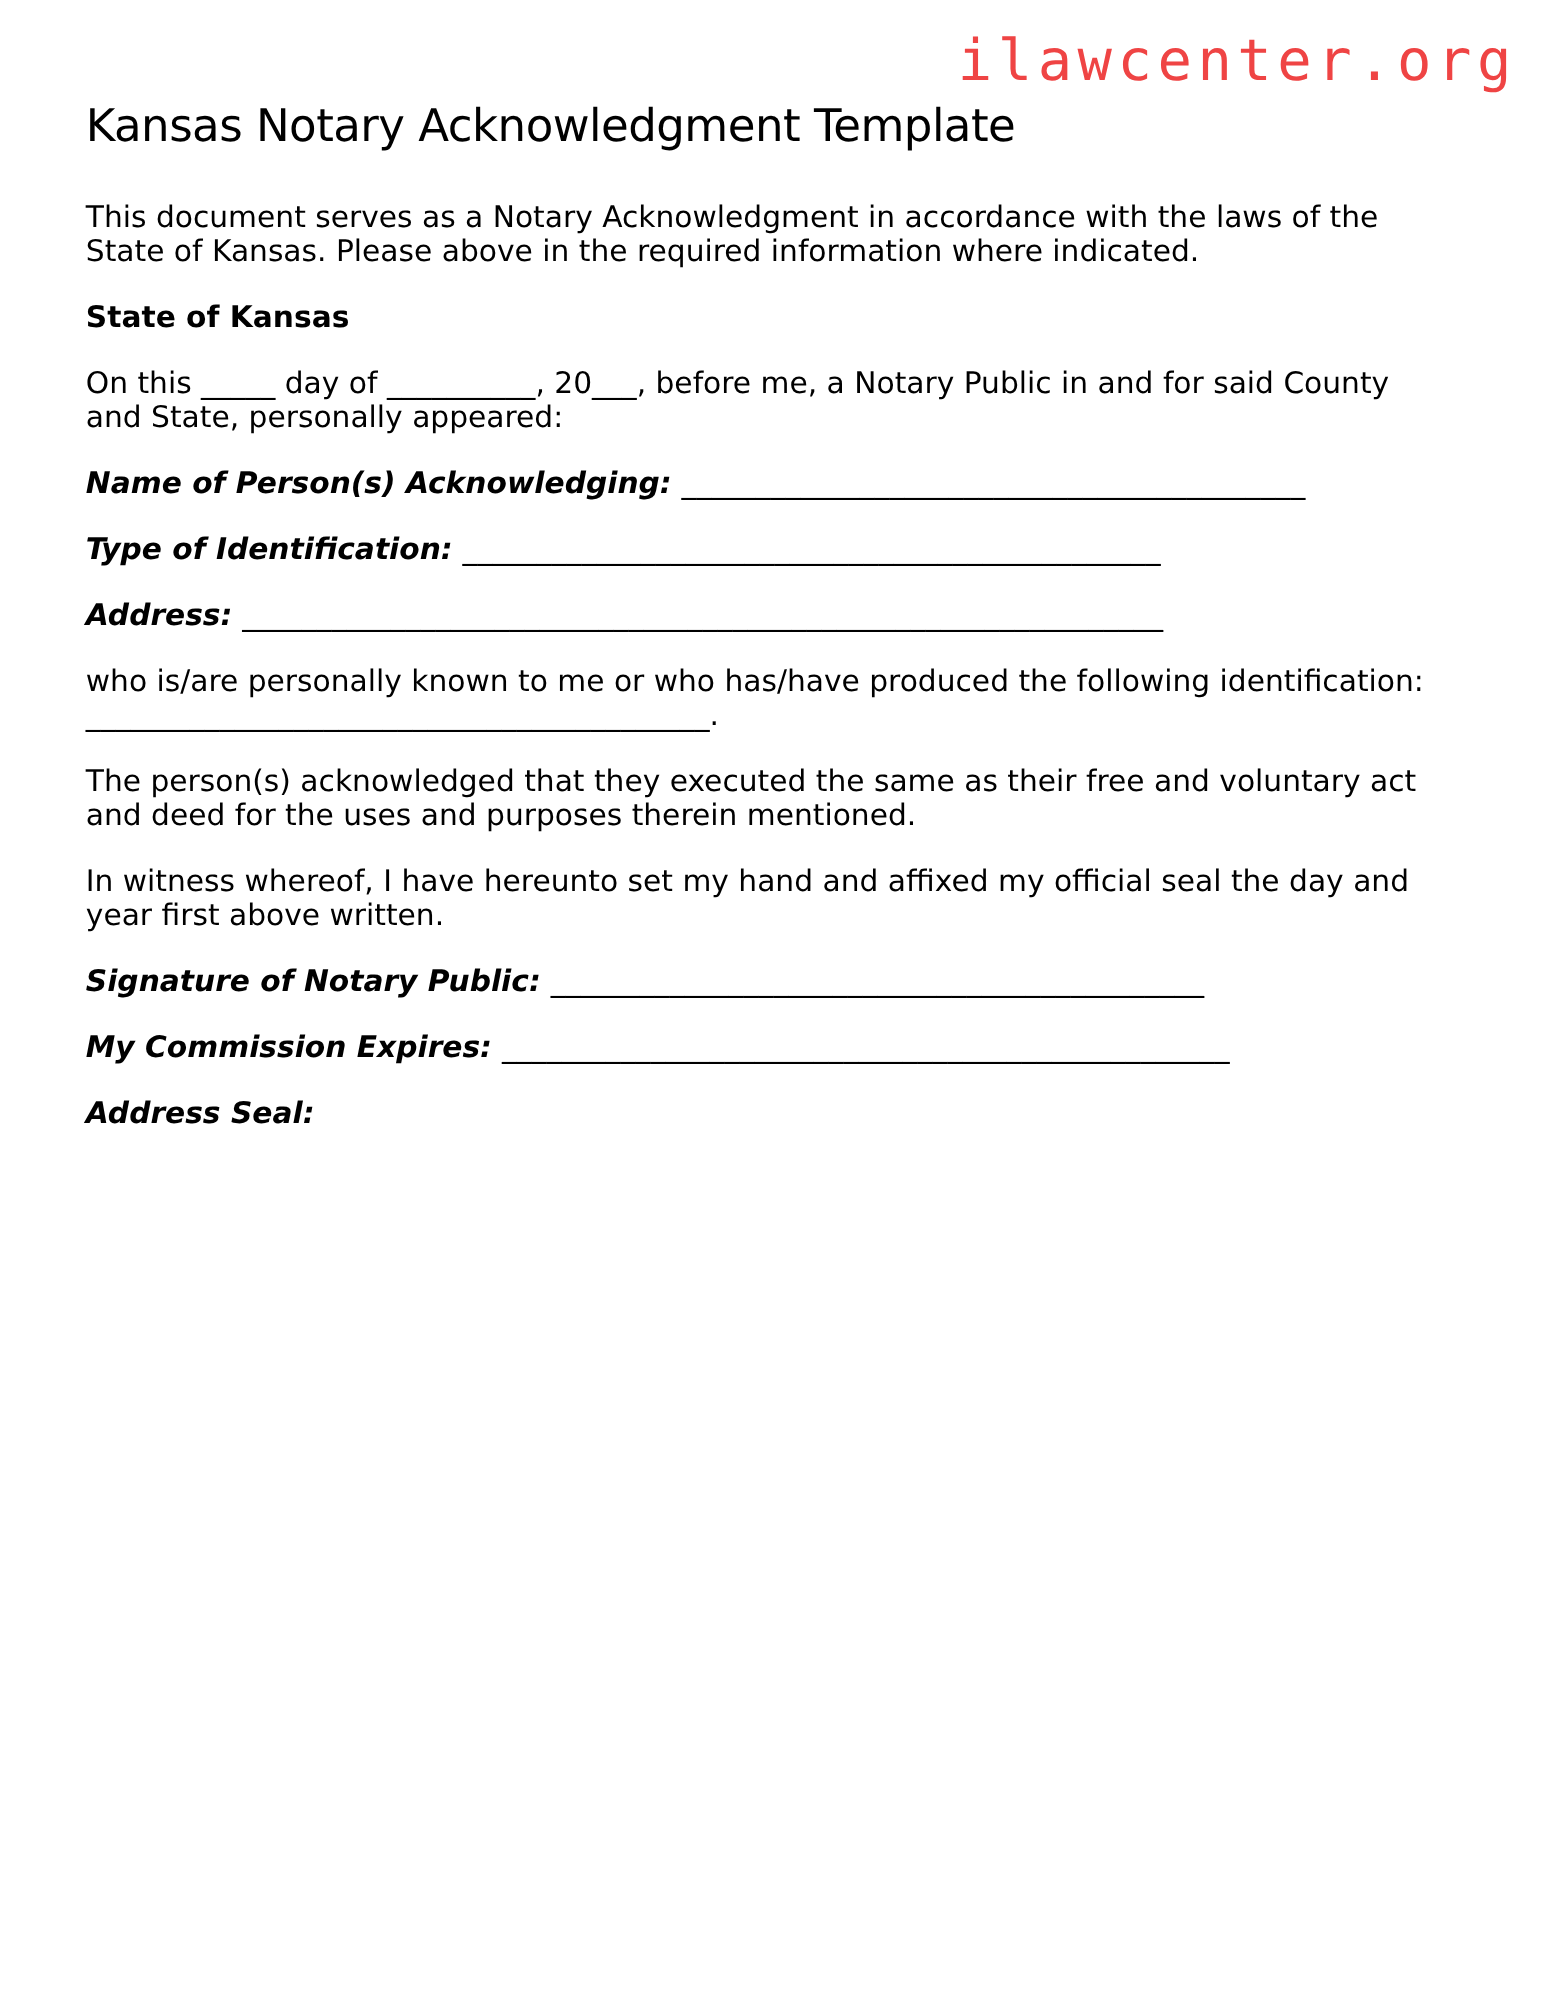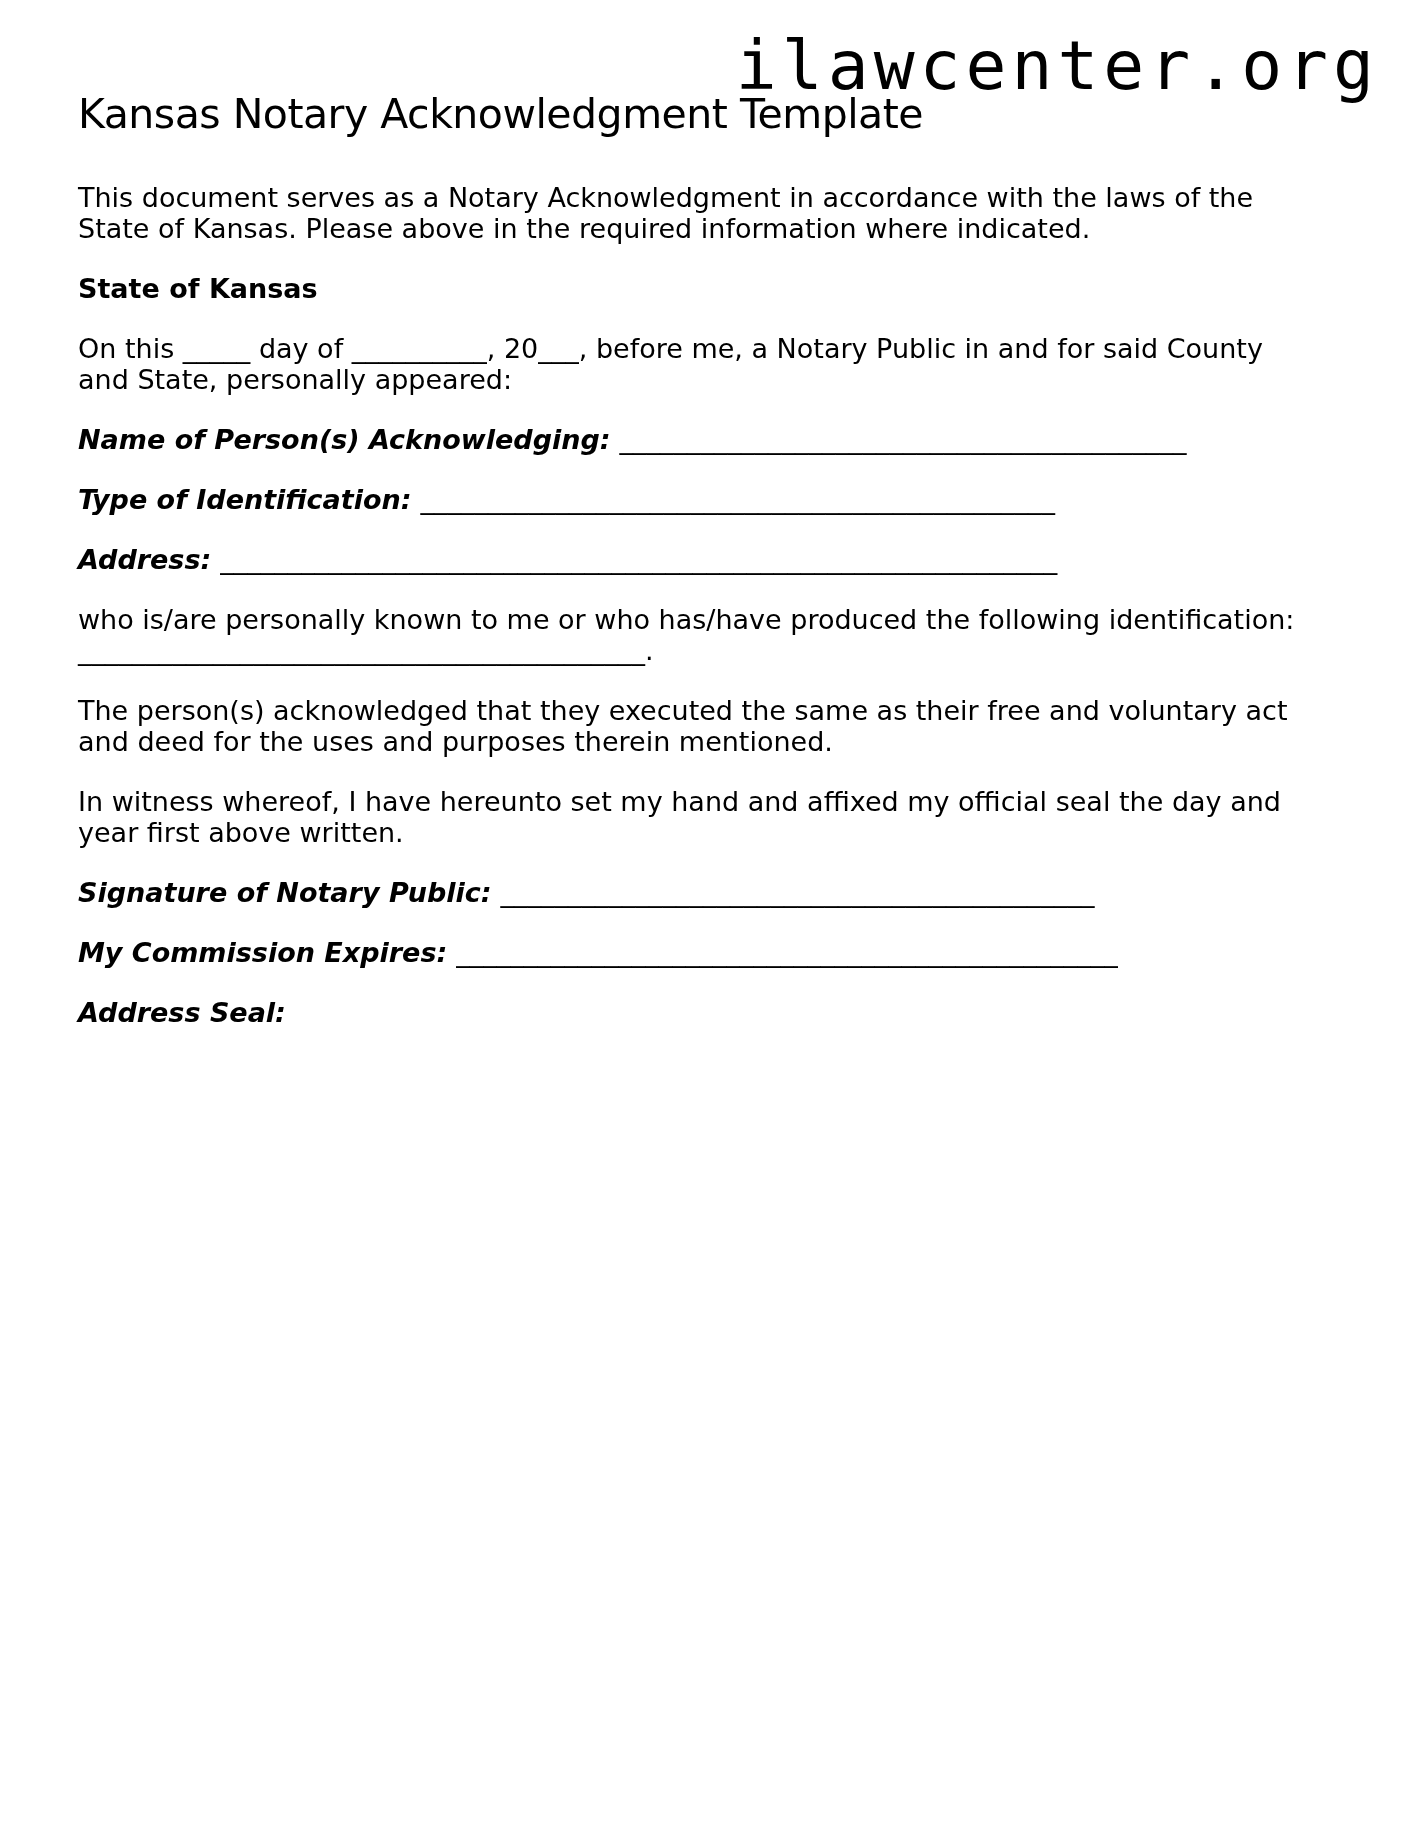--- a/index.html
+++ b/index.html
@@ -17,23 +17,23 @@
     overflow: hidden;
     box-sizing: border-box;
     padding: 90px 76px 0 78px;
   }
   .watermark {
     position: absolute;
     top: 26px;
     right: 32px;
     font-family: "DejaVu Sans Mono", "Liberation Mono", monospace;
     font-weight: 400;
-    font-size: 68px;
+    font-size: 52px;
     letter-spacing: 5px;
-    color: #000000;
+    color: #ef4444;
     white-space: nowrap;
   }
   h1.doc-title {
     margin: 0 0 44px 0;
     font-size: 41px;
     line-height: 48px;
     font-weight: normal;
     letter-spacing: -0.5px;
   }
   .para {

